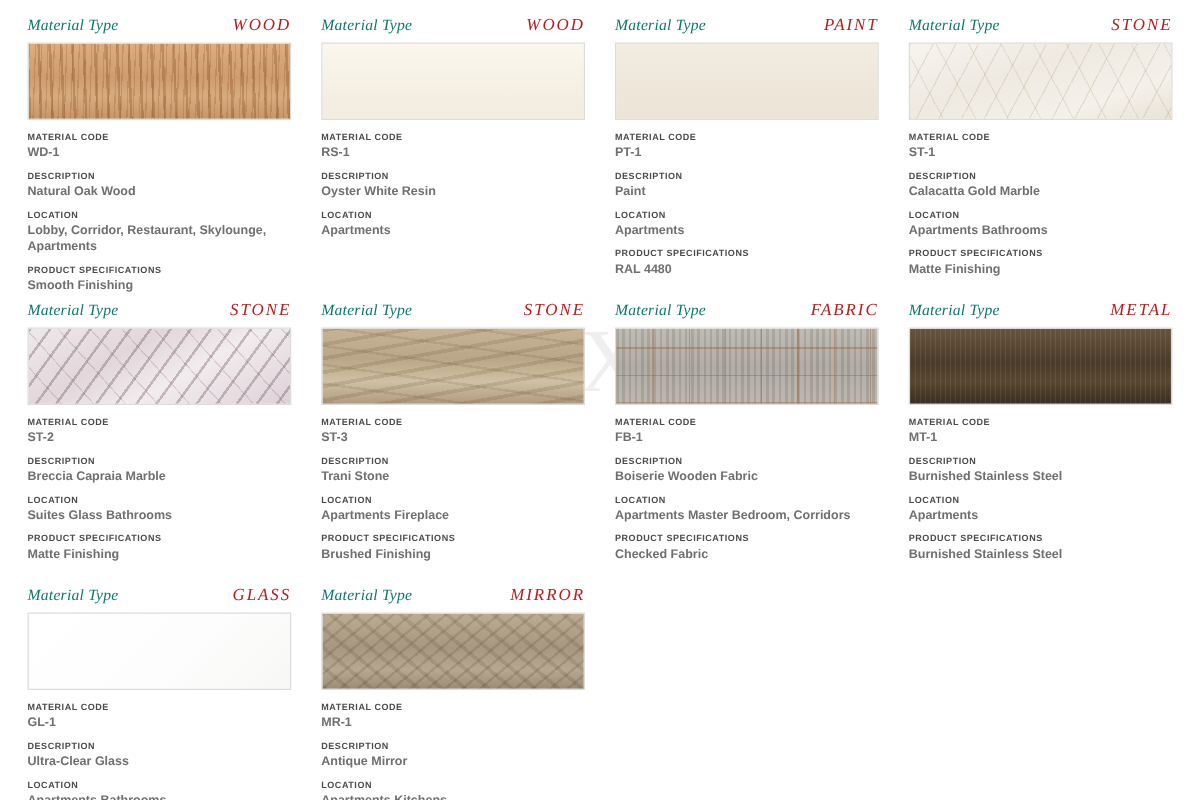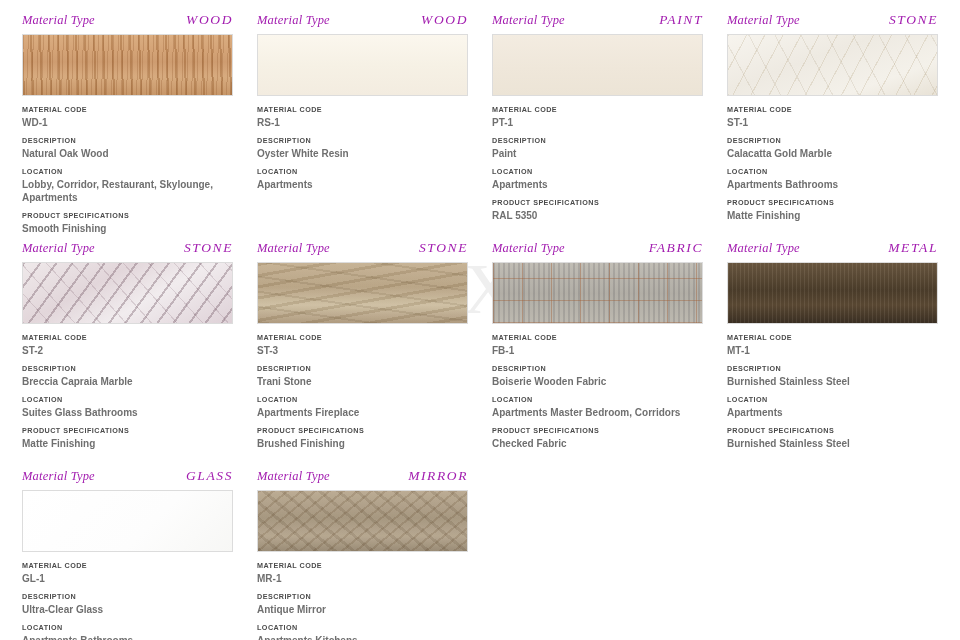--- a/index.html
+++ b/index.html
@@ -54,29 +54,29 @@
     display: flex;
     align-items: baseline;
     justify-content: space-between;
     padding-bottom: 6px;
   }
 
   .mat-type-label {
     font-family: "Liberation Serif", serif;
     font-style: italic;
     font-size: 12.5px;
-    color: #a21caf;
+    color: #0f766e;
     letter-spacing: 0.2px;
   }
 
   .mat-type-value {
     font-family: "Liberation Serif", serif;
     font-style: italic;
     font-size: 13.5px;
-    color: #a21caf;
+    color: #b91c1c;
     letter-spacing: 1.6px;
   }
 
   .swatch {
     width: 100%;
     height: 62px;
     border: 1px solid #dcdcdc;
     box-sizing: border-box;
     margin-bottom: 9px;
     background-color: #ddd;
@@ -250,21 +250,21 @@
     <div class="field">
       <div class="field-label">DESCRIPTION</div>
       <div class="field-value">Paint</div>
     </div>
     <div class="field">
       <div class="field-label">LOCATION</div>
       <div class="field-value">Apartments</div>
     </div>
     <div class="field">
       <div class="field-label">PRODUCT SPECIFICATIONS</div>
-      <div class="field-value">RAL 5350</div>
+      <div class="field-value">RAL 4480</div>
     </div>
   </div>
 
   <div class="card">
     <div class="card-header">
       <span class="mat-type-label">Material Type</span>
       <span class="mat-type-value">STONE</span>
     </div>
     <div class="swatch sw-stone1"></div>
     <div class="field">

